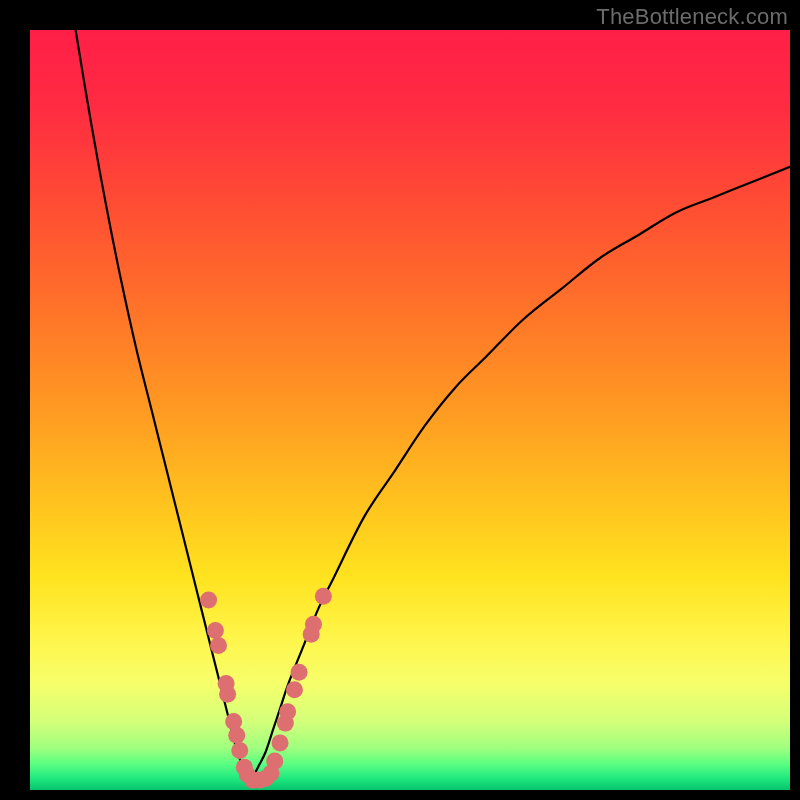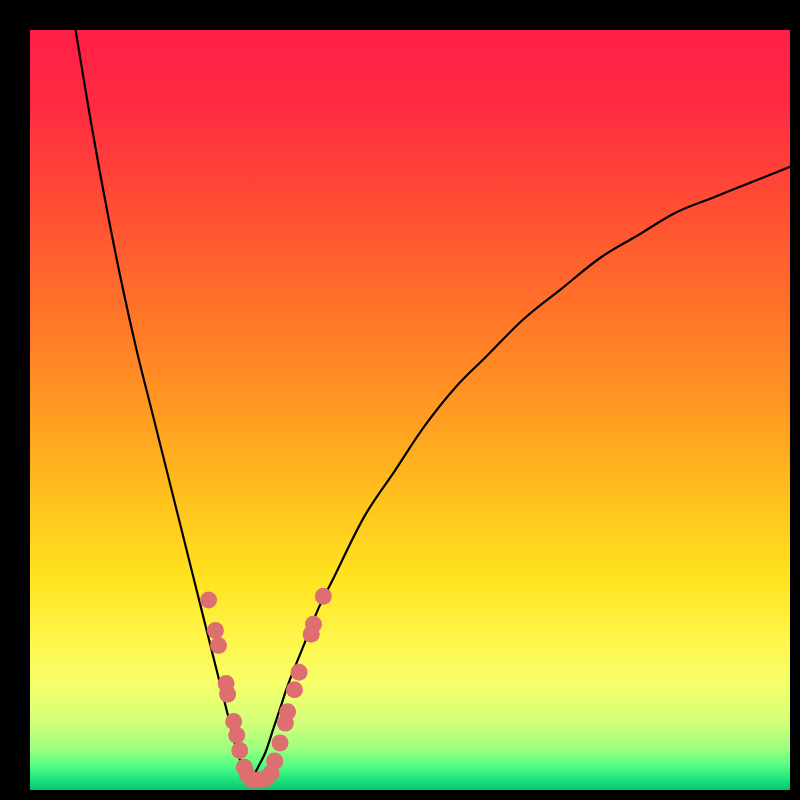--- a/index.html
+++ b/index.html
@@ -43,20 +43,21 @@
     font-size: 22px;
     font-weight: 400;
     letter-spacing: 0.2px;
   }
 </style>
 </head>
 <body>
 
 <div class="frame">
 
+  <div class="attribution">TheBottleneck.com</div>
 
   <div class="plot">
     <svg class="gradient" viewBox="0 0 760 760" preserveAspectRatio="none">
       <defs>
         <linearGradient id="bg" x1="0" y1="0" x2="0" y2="1">
             <stop offset="0%" stop-color="#ff1f47"></stop>
             <stop offset="10%" stop-color="#ff2b42"></stop>
             <stop offset="22%" stop-color="#ff4a34"></stop>
             <stop offset="35%" stop-color="#ff6e2a"></stop>
             <stop offset="50%" stop-color="#ff9a22"></stop>

